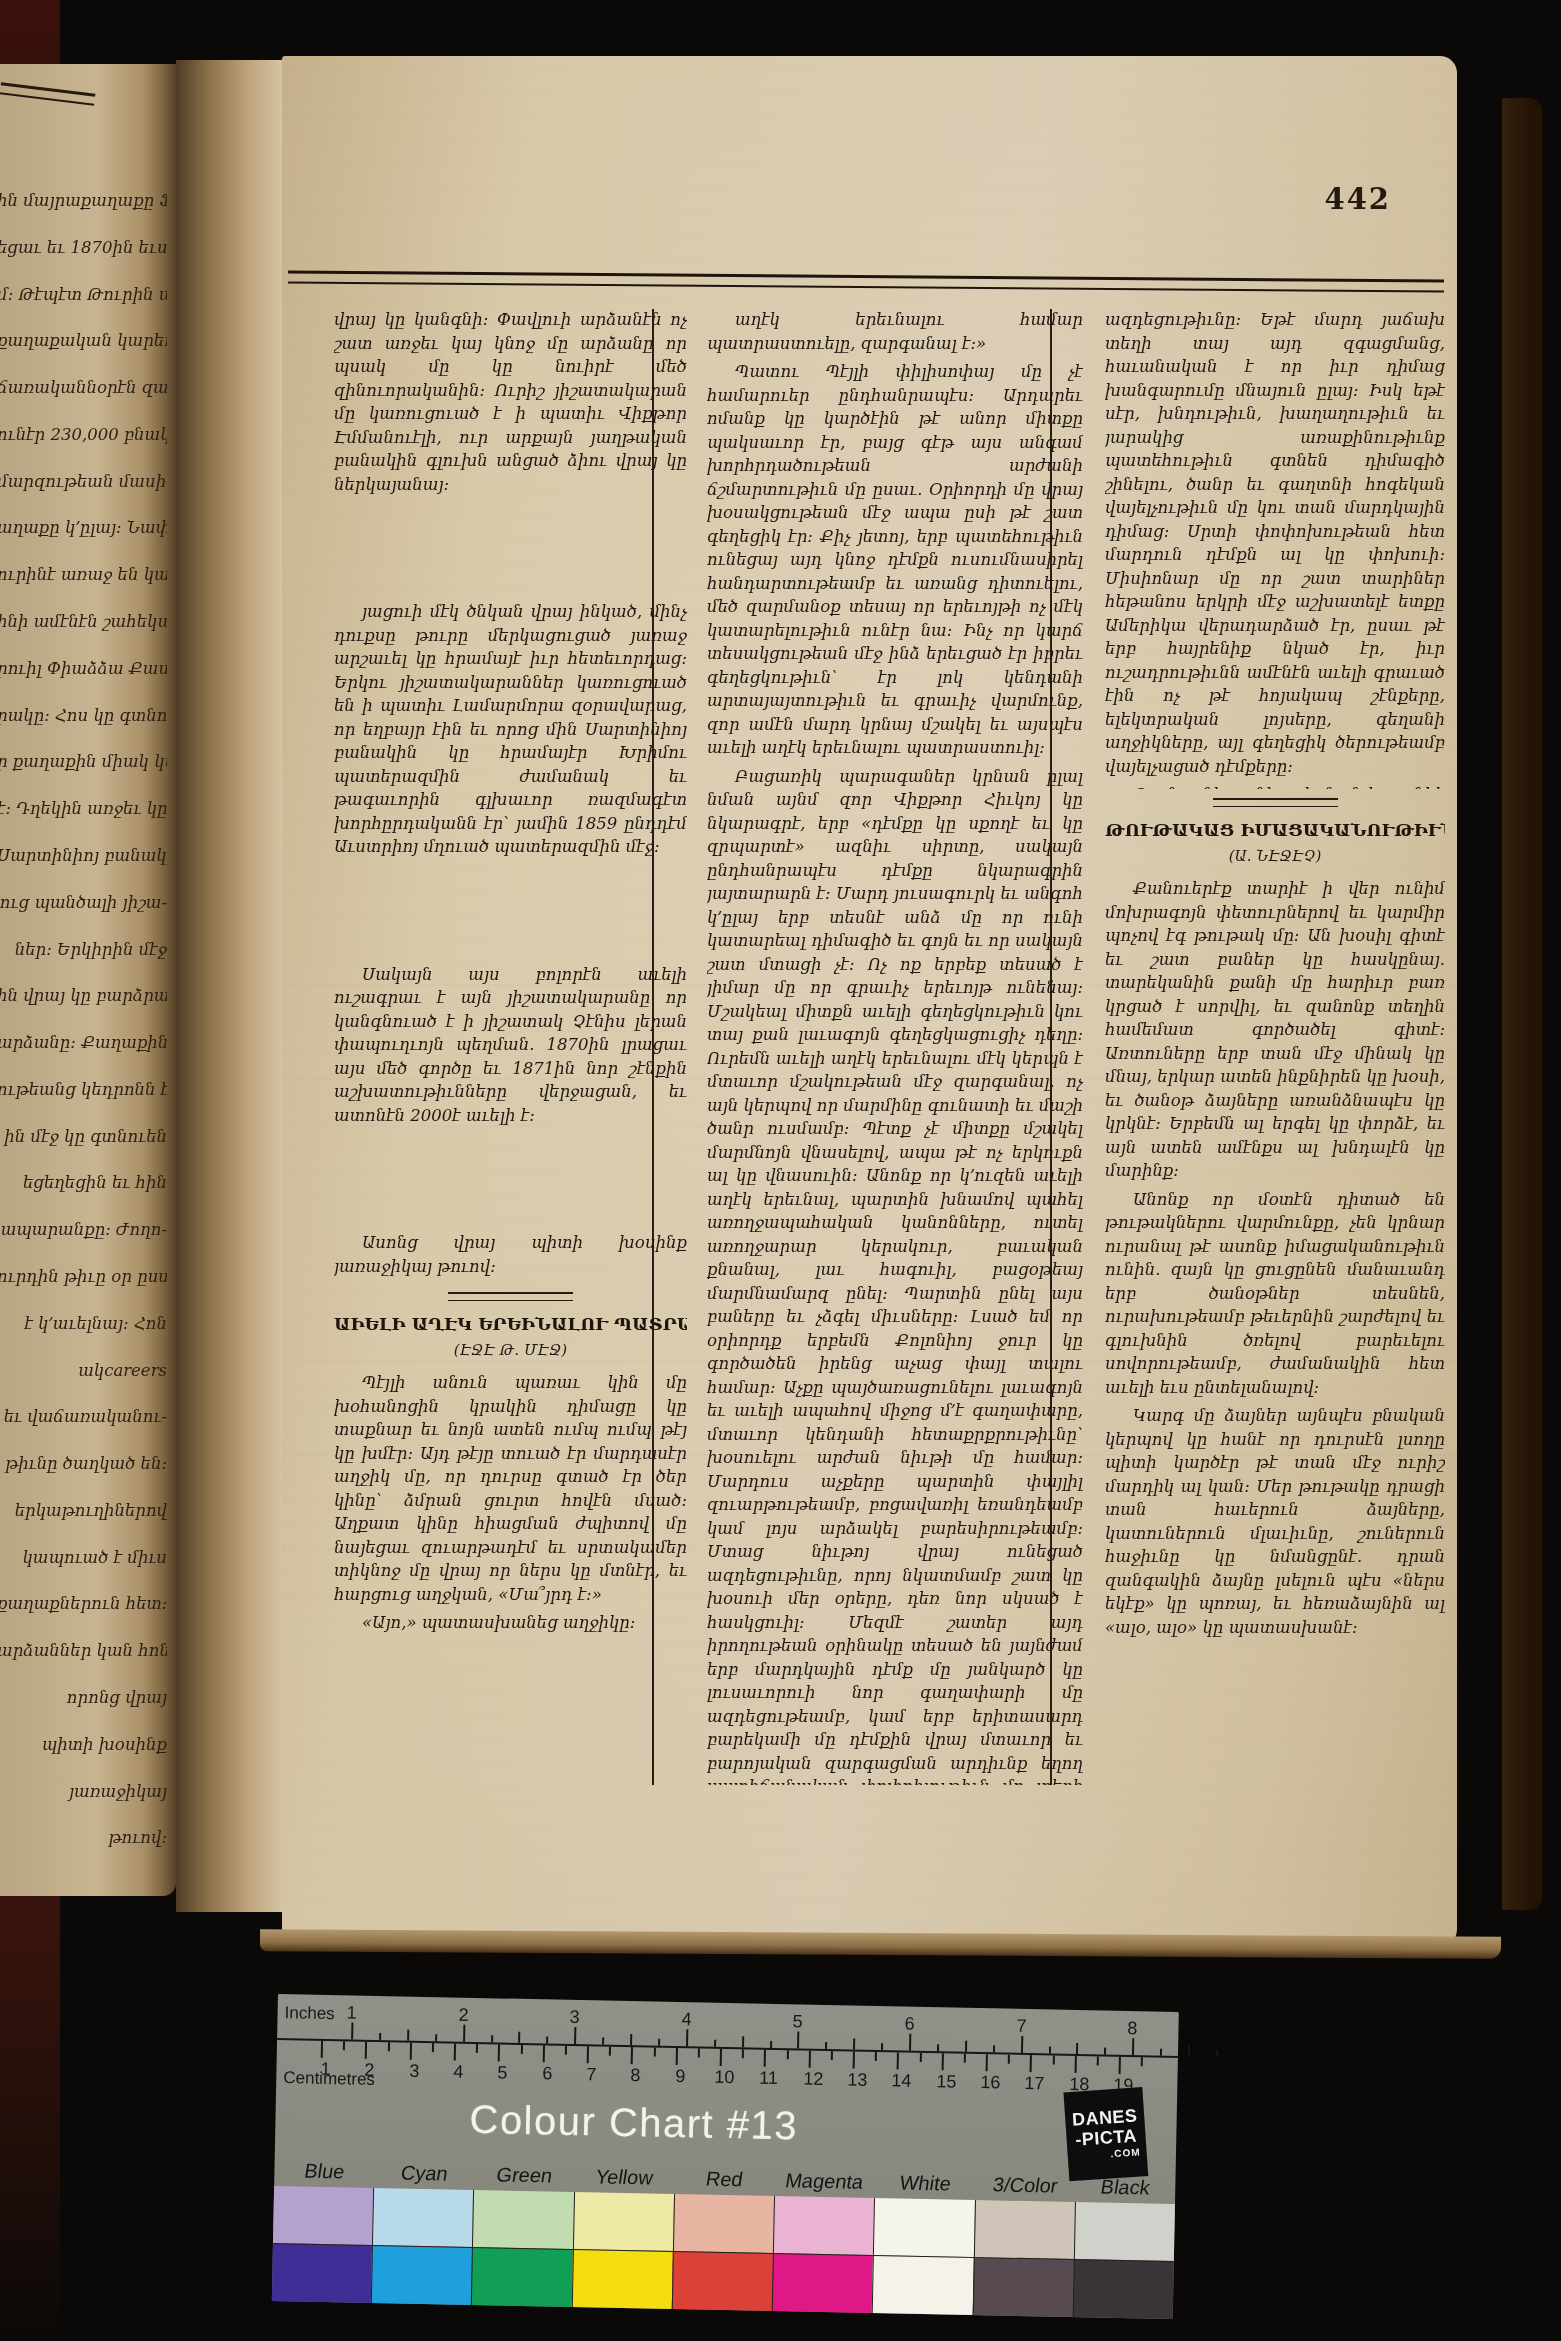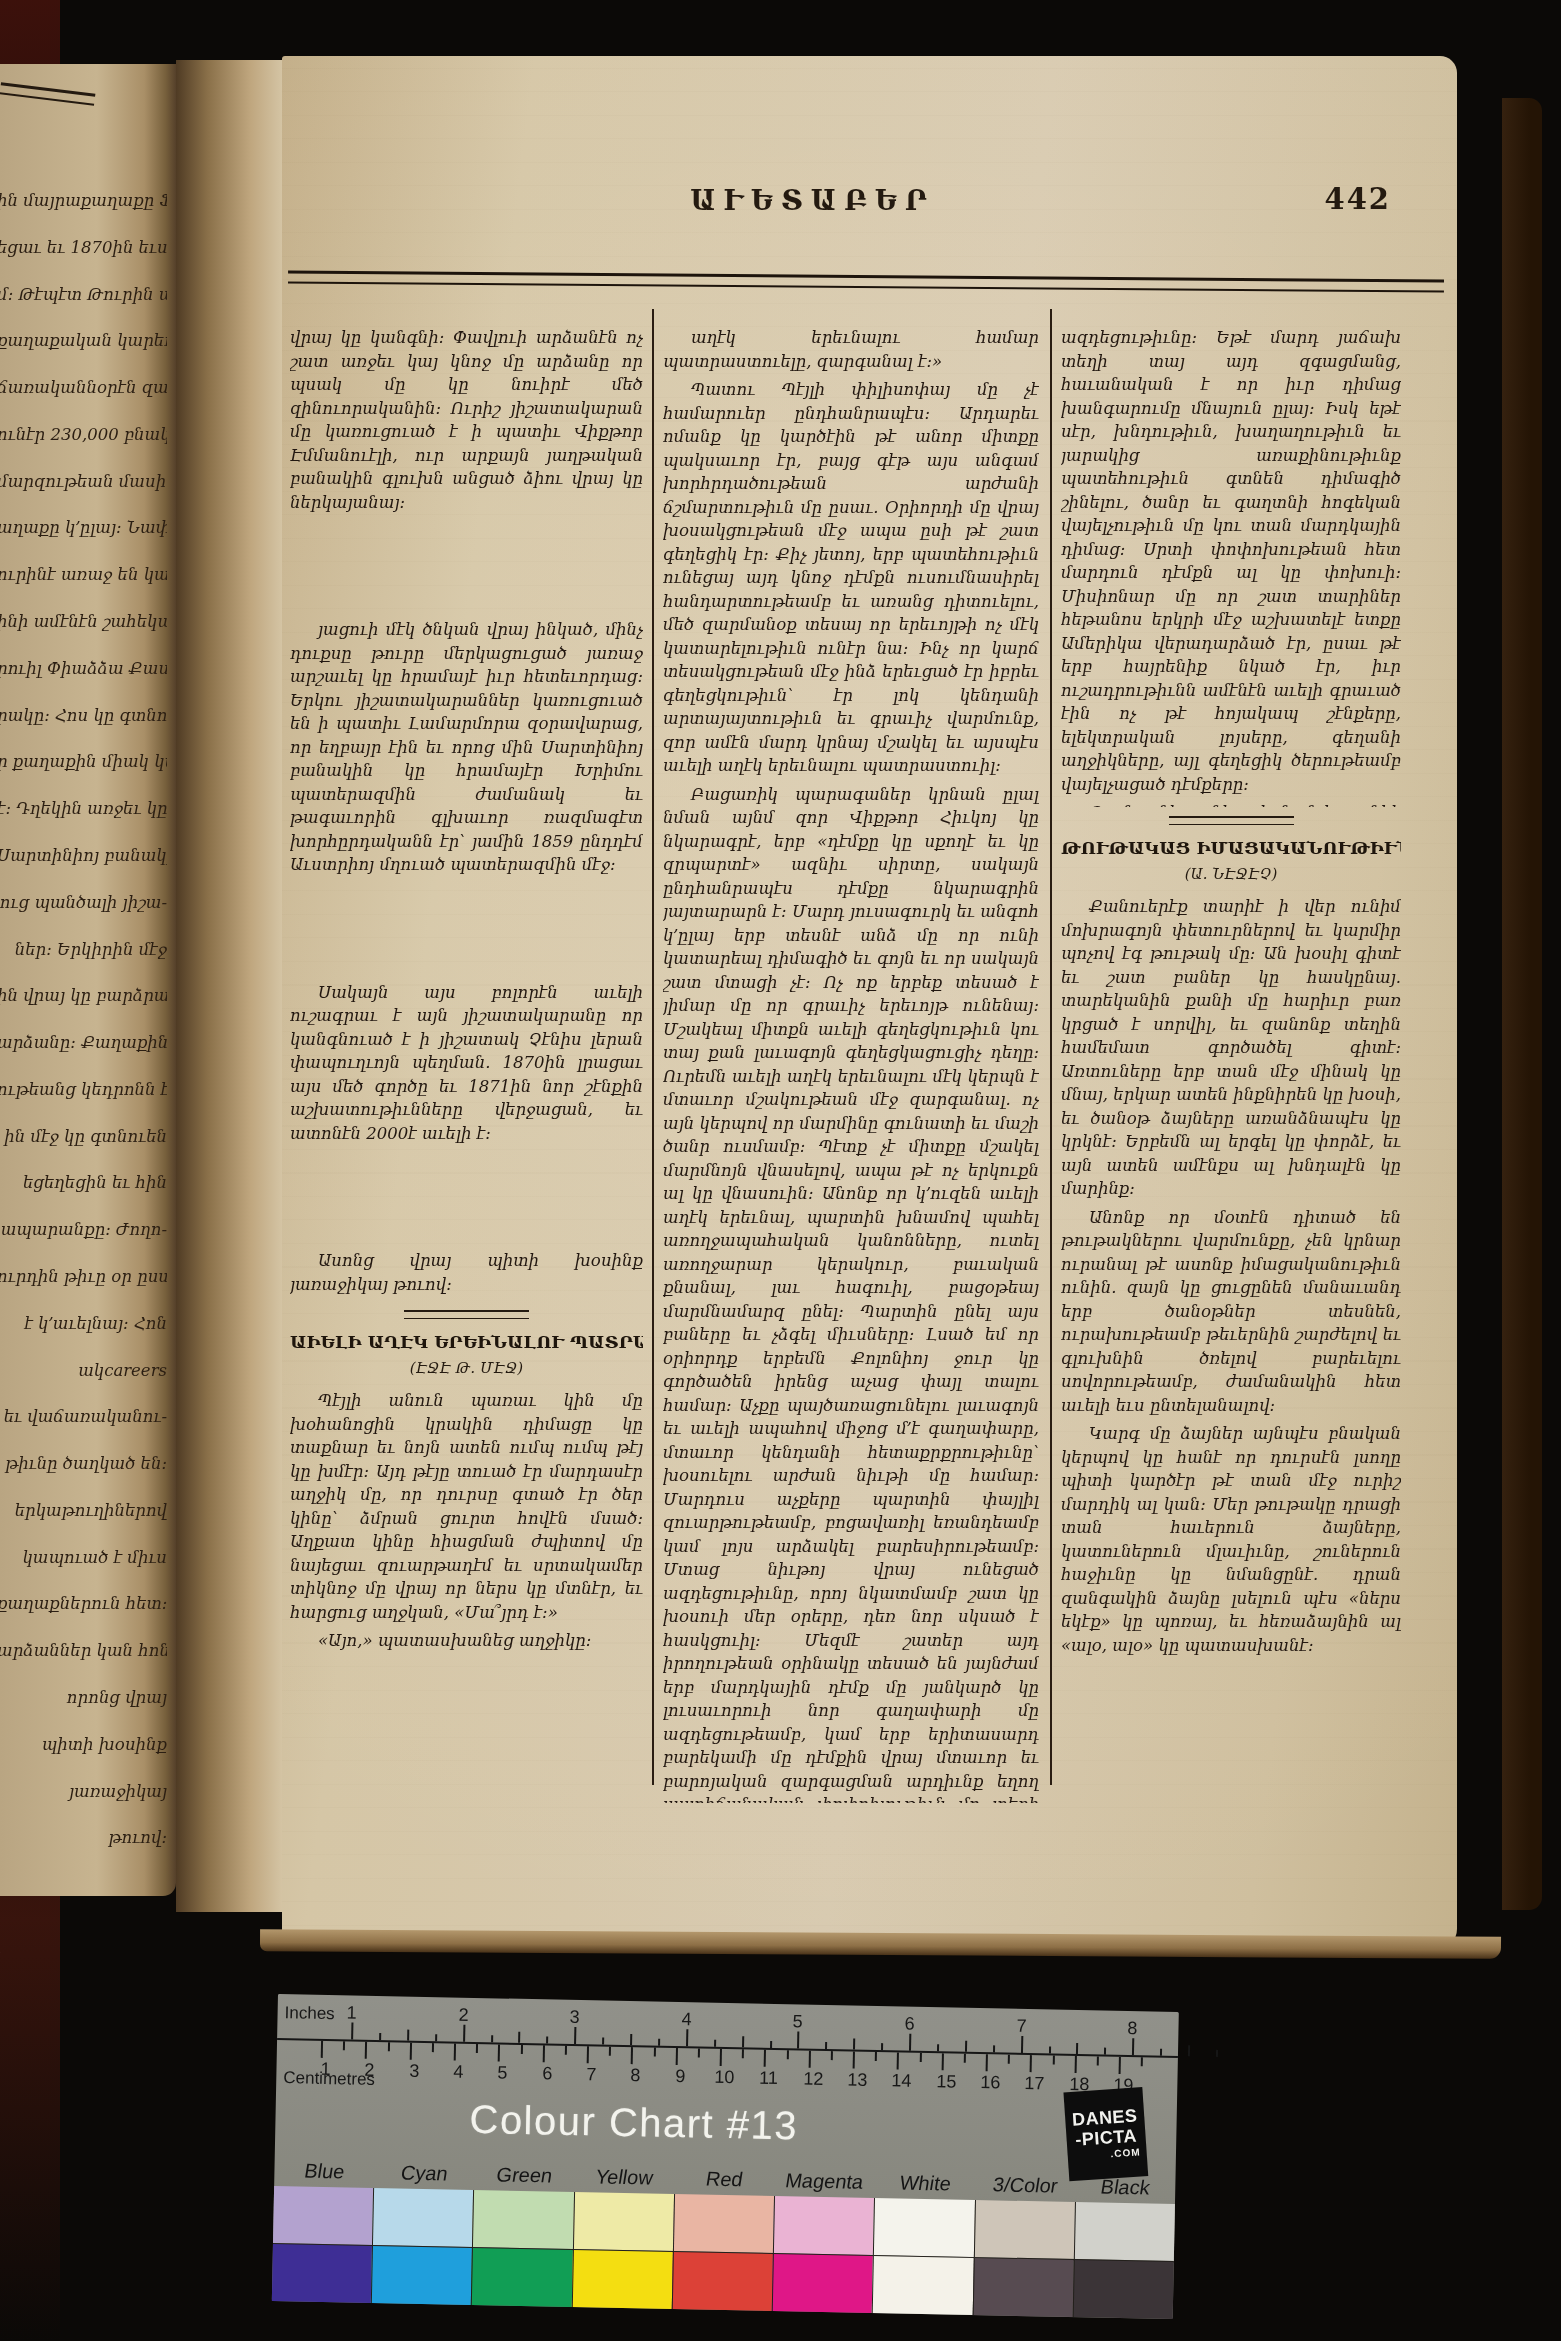--- a/index.html
+++ b/index.html
@@ -36,22 +36,22 @@
     background:repeating-linear-gradient(0deg, rgba(110,88,52,.05) 0 1px, transparent 1px 23.5px);}
   .masthead{position:absolute;left:0;top:129px;width:1061px;text-align:center;
     font-weight:bold;font-size:27px;letter-spacing:8px;color:#241a10;}
   .page-number{position:absolute;right:66px;top:126px;font-weight:bold;font-size:29px;
     letter-spacing:2px;color:#241a10;}
   .double-rule{position:absolute;left:6px;top:219px;width:1156px;height:8px;transform:rotate(.45deg);
     border-top:3.5px solid #1d140c;border-bottom:2.5px solid #1d140c;}
   .col-rule{position:absolute;top:253px;width:1.5px;height:1476px;background:#2a1d12;}
   #col-rule-1{left:370px;} #col-rule-2{left:768px;}
 
-  .col{position:absolute;top:270px;height:1477px;overflow:hidden;color:#221710;
-    font-style:italic;font-size:16.5px;line-height:23.5px;text-align:justify;}
+  .col{position:absolute;top:252px;height:1477px;overflow:hidden;color:#221710;
+    font-style:italic;font-size:16.5px;line-height:23.5px;text-align:justify;margin-left:44px;}
   #col-left{left:8px;width:353px;}
   #col-mid{left:381px;width:376px;}
   #col-right{left:779px;width:340px;}
   .col p{margin:0 0 5px 0;text-indent:28px;}
   .col p.noindent{text-indent:0;}
   .fill-block{display:flex;flex-direction:column;justify-content:space-between;overflow:hidden;}
   #col-left .fill-block{height:975px;}
   #col-right .fill-block{height:481px;}
   .section-divider{height:27px;display:flex;align-items:center;justify-content:center;}
   .section-divider span{display:block;width:125px;height:6px;
@@ -141,21 +141,20 @@
         <div>արձաններ կան հոն</div>
         <div>որոնց վրայ</div>
         <div>պիտի խօսինք</div>
         <div>յառաջիկայ</div>
         <div>թուով։</div>
       </div>
   </div>
   <div id="gutter"></div>
 
   <div id="main-page">
-    <div class="masthead">ԱՒԵՏԱԲԵՐ</div>
     <div class="page-number">442</div>
     <div class="double-rule"></div>
     <div class="col-rule" id="col-rule-1"></div>
     <div class="col-rule" id="col-rule-2"></div>
 
     <div class="col" id="col-left">
       <div class="fill-block">
           <p class="noindent">վրայ կը կանգնի։ Փավլուի արձանէն ոչ շատ առջեւ կայ կնոջ մը արձանը որ պսակ մը կը նուիրէ մեծ զինուորականին։ Ուրիշ յիշատակարան մը կառուցուած է ի պատիւ Վիքթոր Էմմանուէլի, ուր արքայն յաղթական բանակին գլուխն անցած ձիու վրայ կը ներկայանայ։</p>
           <p>յացուի մէկ ծնկան վրայ ինկած, մինչ դուքսը թուրը մերկացուցած յառաջ արշաւել կը հրամայէ իւր հետեւորդաց։ Երկու յիշատակարաններ կառուցուած են ի պատիւ Լամարմորա զօրավարաց, որ եղբայր էին եւ որոց մին Սարտինիոյ բանակին կը հրամայէր Խրիմու պատերազմին ժամանակ եւ թագաւորին գլխաւոր ռազմագէտ խորհըրդականն էր՝ յամին 1859 ընդդէմ Աւստրիոյ մղուած պատերազմին մէջ։</p>
           <p>Սակայն այս բոլորէն աւելի ուշագրաւ է այն յիշատակարանը որ կանգնուած է ի յիշատակ Չէնիս լերան փապուղւոյն պեղման. 1870ին լրացաւ այս մեծ գործը եւ 1871ին նոր շէնքին աշխատութիւնները վերջացան, եւ ատոնէն 2000է աւելի է։</p>

